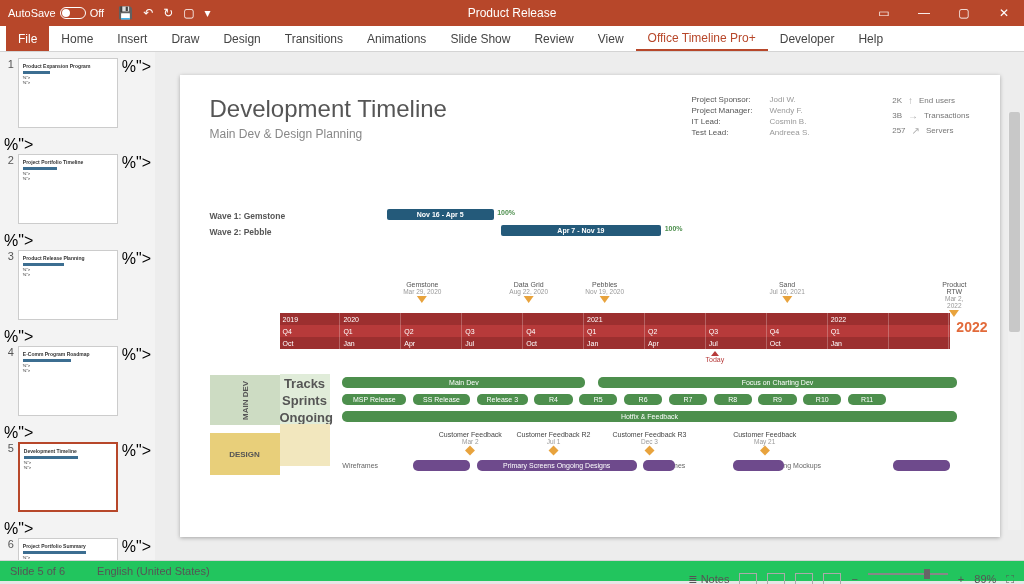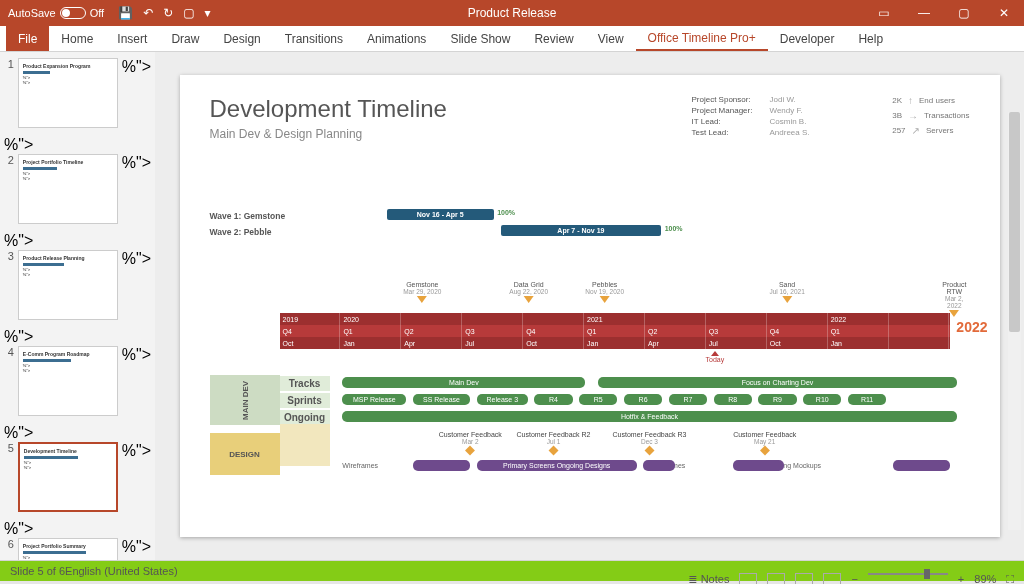--- a/index.html
+++ b/index.html
@@ -55,30 +55,30 @@
 .today { position:absolute; left:526px; top:276px; font-size:7px; color:#b73a3a; text-align:center; }
 .today::before { content:""; display:block; width:0; height:0; border-left:4px solid transparent; border-right:4px solid transparent; border-bottom:5px solid #b73a3a; margin:0 auto; }
 .swim { position:absolute; left:30px; right:30px; }
 .swim.dev { top:300px; }
 .swim.design { top:358px; }
 .swim-head { position:absolute; left:0; width:70px; height:100%; display:flex; align-items:center; justify-content:center; font-size:8px; font-weight:600; color:#555; }
 .swim.dev .swim-head { background:#cddcc3; height:50px; writing-mode:vertical-rl; transform:rotate(180deg); }
 .swim.design .swim-head { background:#e8cf7a; height:42px; }
 .swim-body { margin-left:70px; }
 .swim-row { display:flex; align-items:center; height:16px; margin-bottom:1px; }
-.swim-label { width:50px; font-size:10px; color:#555; font-weight:600; background:#e0ecd9; text-align:center; padding:2px 0; }
+.swim-label { width:50px; font-size:13px; color:#555; font-weight:600; background:#e0ecd9; text-align:center; padding:2px 0; }
 .swim.design .swim-label { background:#f2e7be; }
 .swim-track { flex:1; position:relative; height:12px; }
 .pill { position:absolute; height:11px; background:#4d8f4d; border-radius:5px; font-size:7px; color:#fff; display:flex; align-items:center; justify-content:center; }
 .pill.purple { background:#6e4a8c; }
 .feedback { position:absolute; font-size:7px; text-align:center; transform:translateX(-50%); top:-2px; }
 .feedback .fd { color:#999; font-size:6.5px; }
 .diamond { width:7px; height:7px; background:#e8a33d; transform:rotate(45deg); margin:2px auto; }
 .txt-label { position:absolute; font-size:7px; color:#666; top:2px; }
-.statusbar { height:21px; background:#84cc16; border-top:1px solid #d4d4d4; display:flex; align-items:center; font-size:11px; color:#555; padding:0 10px; gap:0; }
+.statusbar { height:21px; background:#22c55e; border-top:1px solid #d4d4d4; display:flex; align-items:center; font-size:11px; color:#555; padding:0 10px; gap:32px; }
 .statusbar .right { margin-left:auto; display:flex; align-items:flex-start; gap:10px;margin-top:20px; }
 .view-btn { width:18px; height:16px; border:1px solid #aaa; display:inline-block; }
 .zoom-slider { width:80px; height:2px; background:#888; position:relative; }
 .zoom-slider::after { content:""; position:absolute; width:6px; height:10px; background:#666; top:-4px; left:70%; }
 .scrollbar { position:absolute; right:3px; top:60px; bottom:30px; width:13px; background:#f0f0f0; }
 .scrollbar .sb-thumb { position:absolute; left:1px; right:1px; top:0; height:220px; background:#c8c8c8; border-radius:2px; }
 </style>
 </head>
 <body>
 

